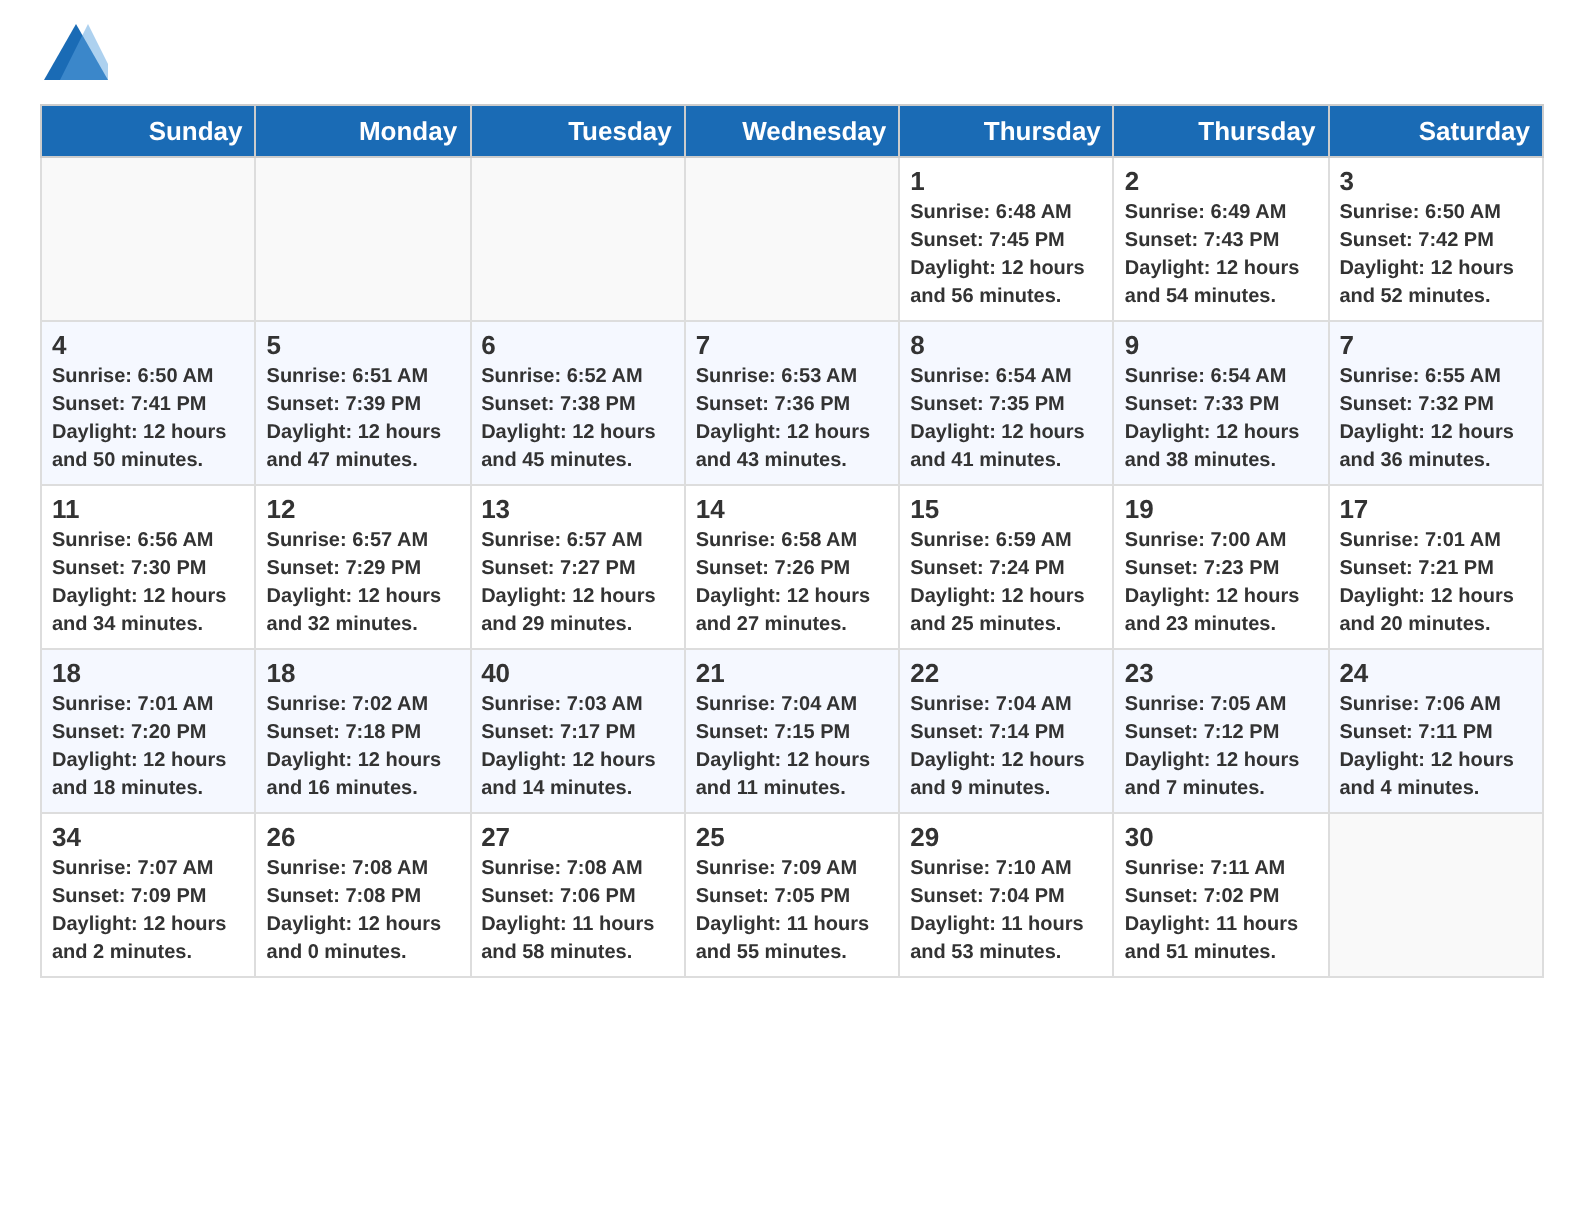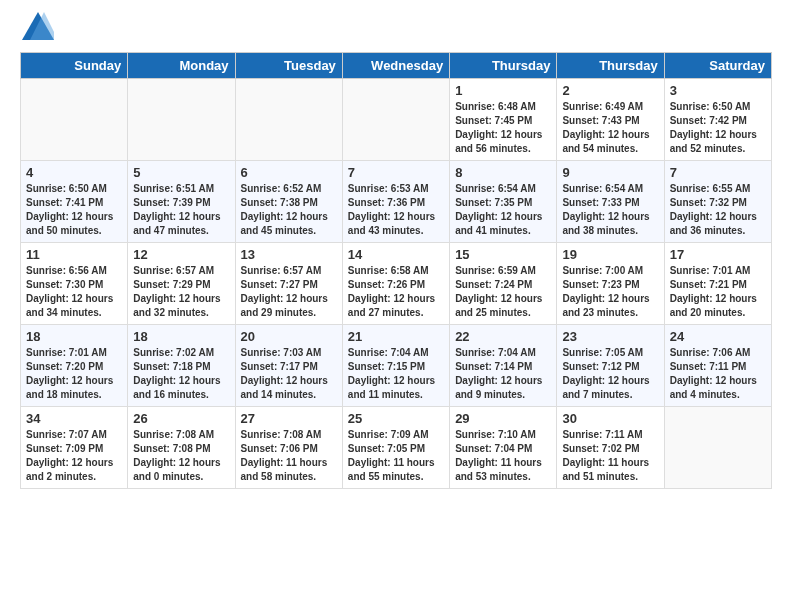--- a/index.html
+++ b/index.html
@@ -143,21 +143,21 @@
           <td><span class="day-num">12</span><span class="day-info">Sunrise: 6:57 AM<br>Sunset: 7:29 PM<br>Daylight: 12 hours and 32 minutes.</span></td>
           <td><span class="day-num">13</span><span class="day-info">Sunrise: 6:57 AM<br>Sunset: 7:27 PM<br>Daylight: 12 hours and 29 minutes.</span></td>
           <td><span class="day-num">14</span><span class="day-info">Sunrise: 6:58 AM<br>Sunset: 7:26 PM<br>Daylight: 12 hours and 27 minutes.</span></td>
           <td><span class="day-num">15</span><span class="day-info">Sunrise: 6:59 AM<br>Sunset: 7:24 PM<br>Daylight: 12 hours and 25 minutes.</span></td>
           <td><span class="day-num">19</span><span class="day-info">Sunrise: 7:00 AM<br>Sunset: 7:23 PM<br>Daylight: 12 hours and 23 minutes.</span></td>
           <td><span class="day-num">17</span><span class="day-info">Sunrise: 7:01 AM<br>Sunset: 7:21 PM<br>Daylight: 12 hours and 20 minutes.</span></td>
         </tr>
         <tr style="background: #701a75; padding-left: 25px;">
           <td><span class="day-num">18</span><span class="day-info">Sunrise: 7:01 AM<br>Sunset: 7:20 PM<br>Daylight: 12 hours and 18 minutes.</span></td>
           <td><span class="day-num">18</span><span class="day-info">Sunrise: 7:02 AM<br>Sunset: 7:18 PM<br>Daylight: 12 hours and 16 minutes.</span></td>
-          <td><span class="day-num">20</span><span class="day-info">Sunrise: 7:03 AM<br>Sunset: 7:17 PM<br>Daylight: 12 hours and 14 minutes.</span></td>
+          <td><span class="day-num">40</span><span class="day-info">Sunrise: 7:03 AM<br>Sunset: 7:17 PM<br>Daylight: 12 hours and 14 minutes.</span></td>
           <td><span class="day-num">21</span><span class="day-info">Sunrise: 7:04 AM<br>Sunset: 7:15 PM<br>Daylight: 12 hours and 11 minutes.</span></td>
           <td><span class="day-num">22</span><span class="day-info">Sunrise: 7:04 AM<br>Sunset: 7:14 PM<br>Daylight: 12 hours and 9 minutes.</span></td>
           <td><span class="day-num">23</span><span class="day-info">Sunrise: 7:05 AM<br>Sunset: 7:12 PM<br>Daylight: 12 hours and 7 minutes.</span></td>
           <td><span class="day-num">24</span><span class="day-info">Sunrise: 7:06 AM<br>Sunset: 7:11 PM<br>Daylight: 12 hours and 4 minutes.</span></td>
         </tr>
         <tr>
           <td><span class="day-num">34</span><span class="day-info">Sunrise: 7:07 AM<br>Sunset: 7:09 PM<br>Daylight: 12 hours and 2 minutes.</span></td>
           <td><span class="day-num">26</span><span class="day-info">Sunrise: 7:08 AM<br>Sunset: 7:08 PM<br>Daylight: 12 hours and 0 minutes.</span></td>
           <td><span class="day-num">27</span><span class="day-info">Sunrise: 7:08 AM<br>Sunset: 7:06 PM<br>Daylight: 11 hours and 58 minutes.</span></td>
           <td><span class="day-num">25</span><span class="day-info">Sunrise: 7:09 AM<br>Sunset: 7:05 PM<br>Daylight: 11 hours and 55 minutes.</span></td>

